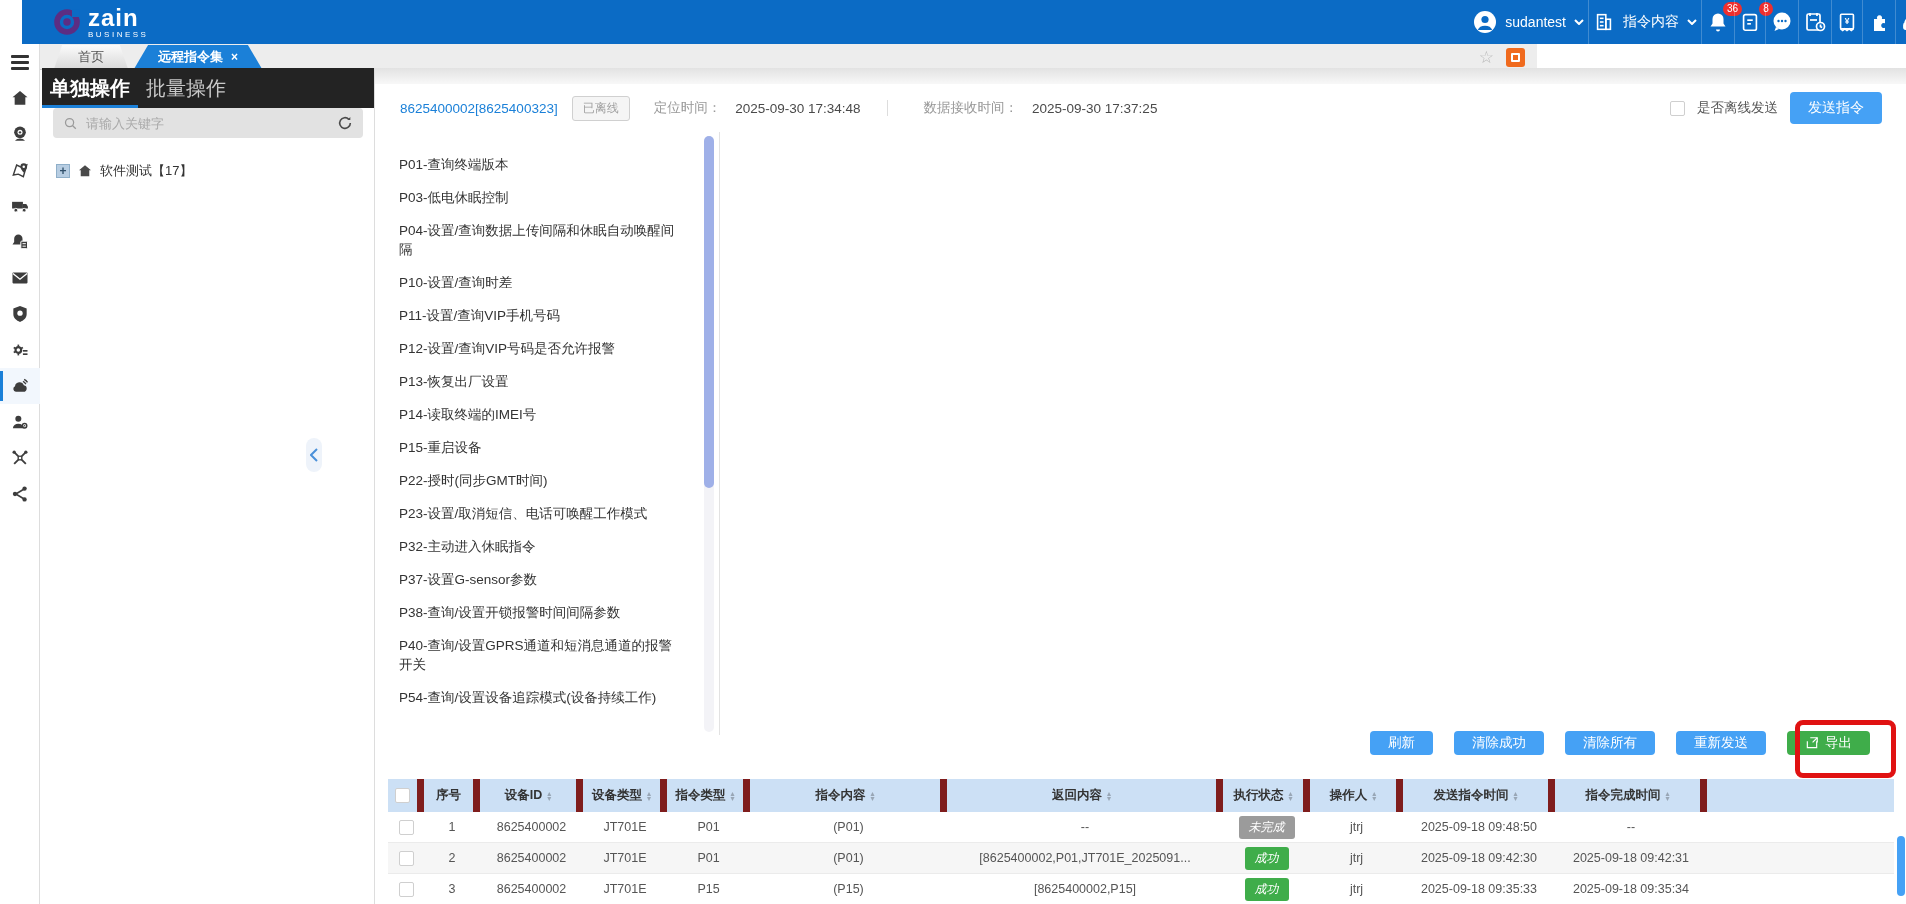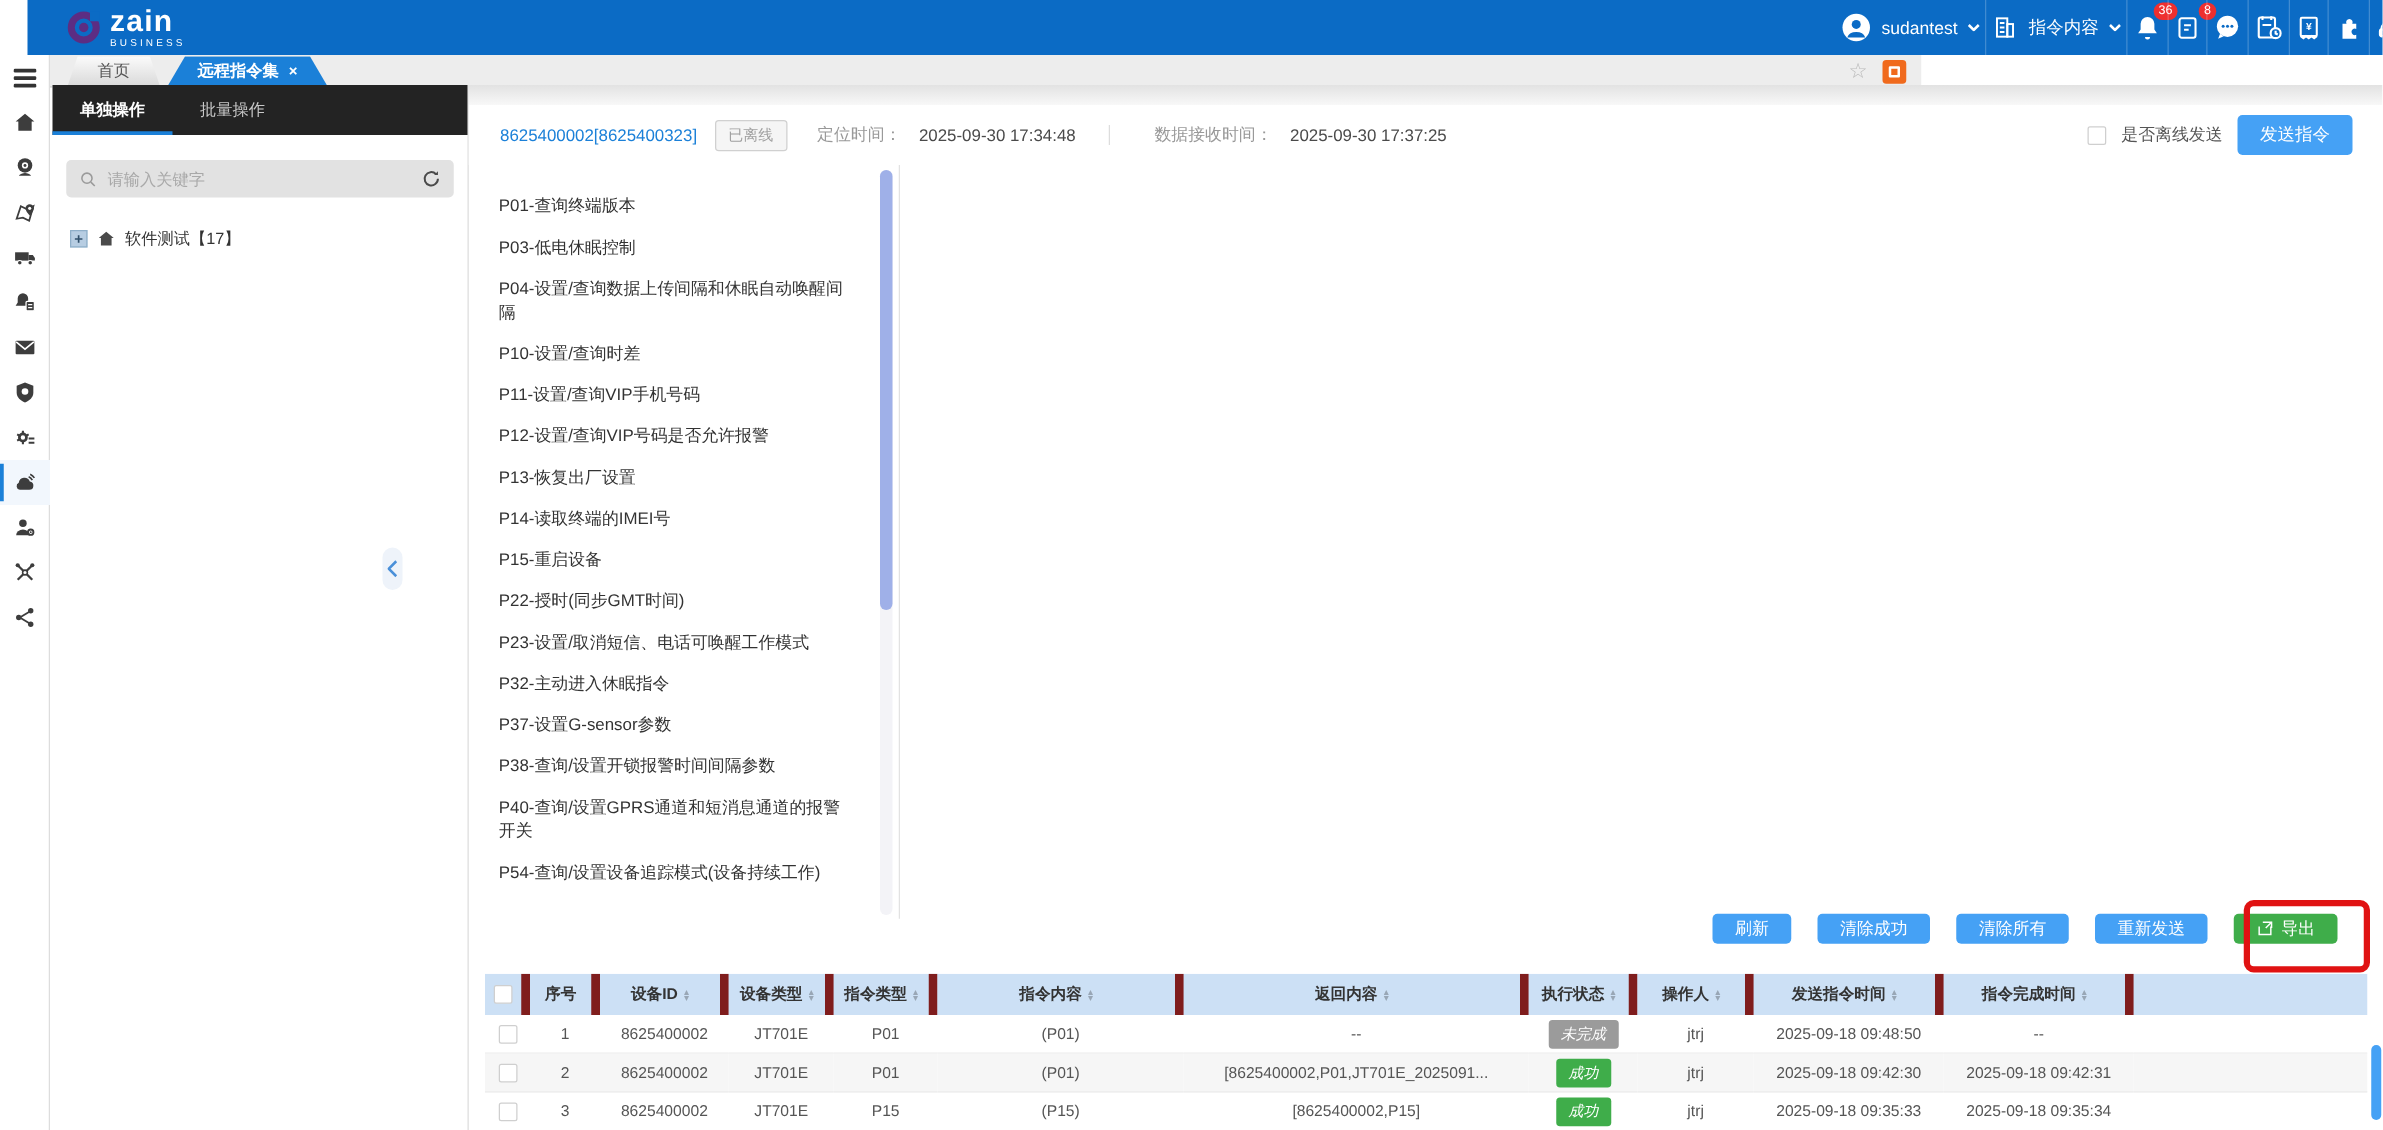--- a/index.html
+++ b/index.html
@@ -38,24 +38,24 @@
   .sidebar{position:absolute;left:0;top:44px;width:40px;height:860px;background:#fff;border-right:1px solid #ddd;}
   .sb-item{width:40px;height:36px;display:flex;align-items:center;justify-content:center;color:#3d3d3d;cursor:pointer;position:relative;}
   .sb-item.active{background:#f2f7fd;}
   .sb-item.active::before{content:"";position:absolute;left:0;top:3px;bottom:3px;width:3px;background:var(--tab_active_blue);}
   .burger{width:18px;display:flex;flex-direction:column;gap:3px;}
   .burger i{display:block;height:3px;background:#333;border-radius:1px;}
 
   
   .left-panel{position:absolute;left:42px;top:68px;width:333px;height:836px;background:#fff;border-right:1px solid #ddd;}
   .lp-header{height:40px;background:var(--dark_panel);display:flex;}
-  .lp-tab{width:96px;display:flex;align-items:center;justify-content:center;color:#c9c9c9;font-size:13px;position:relative;cursor:pointer;}
+  .lp-tab{width:96px;display:flex;align-items:center;justify-content:center;color:#c9c9c9;font-size:20px;position:relative;cursor:pointer;}
   .lp-tab.active{color:#fff;font-weight:bold;}
   .lp-tab.active::after{content:"";position:absolute;left:0;right:0;bottom:0;height:3px;background:var(--tab_active_blue);}
-  .search-wrap{padding:20px 11px 10px 11px;}
+  .search-wrap{padding:0 11px 10px 11px;}
   .search-box{height:30px;background:#e2e2e2;border-radius:4px;display:flex;align-items:center;padding:0 10px;gap:8px;}
   .search-box input{flex:1;border:none;background:transparent;outline:none;font-size:13px;color:#444;}
   .search-box input::placeholder{color:#a9a9a9;}
   .refresh{color:#4a4a4a;cursor:pointer;display:flex;}
   .tree-node{display:flex;align-items:center;gap:7px;padding:14px 0 0 14px;font-size:13px;color:#333;cursor:pointer;}
   .expander{width:14px;height:14px;background:#b7cde2;border:1px solid #8fafc9;color:#31506b;font-size:12px;line-height:12px;text-align:center;font-weight:bold;}
   .collapse-handle{position:absolute;left:306px;top:438px;width:16px;height:34px;background:#eef3fa;border-radius:8px;display:flex;align-items:center;justify-content:center;color:#4a90d9;cursor:pointer;}
 
   
   .shadow-band{position:absolute;left:375px;top:68px;width:1531px;height:16px;background:linear-gradient(#e2e2e2,#f8f8f8);}

